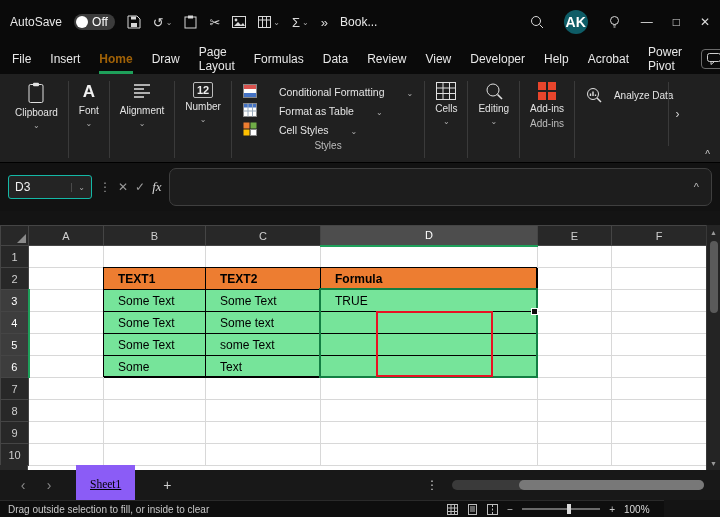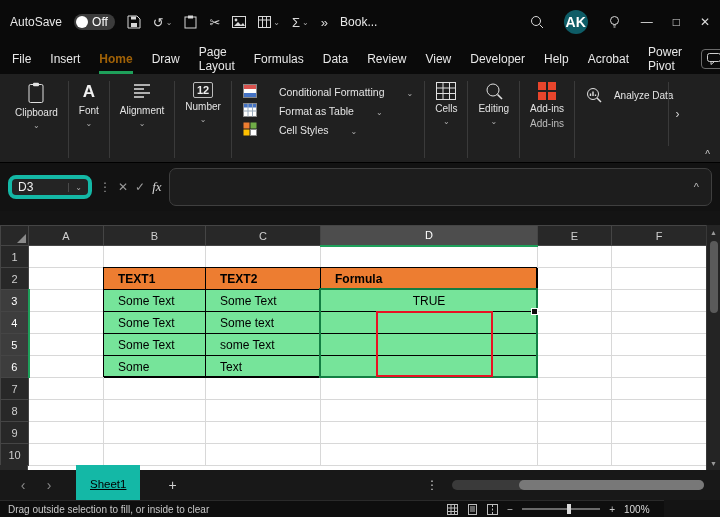--- a/index.html
+++ b/index.html
@@ -53,21 +53,21 @@
   .sq4{ display:grid; grid-template-columns:8px 8px; grid-template-rows:8px 8px; gap:2px;}
   .sq4 i{ background:#E8452C; }
   .analyze{ display:flex; align-items:center; gap:12px; align-self:flex-start; margin-top:8px; padding:0 10px; color:#e4e4e4;}
   .ribbon-more{ position:absolute; right:34px; top:8px; bottom:16px; width:18px; border-left:1px solid #3a3a3a;
     display:flex; align-items:center; justify-content:center; color:#cfcfcf; font-size:12px;}
   .ribbon-collapse{ position:absolute; right:10px; bottom:2px; color:#cfcfcf; font-size:10px;}
 
   
   #formulabar{ position:absolute; top:163px; left:0; width:720px; height:48px; background:#121212;
     display:flex; align-items:center; padding:0 8px; gap:7px;}
-  .namebox{ width:84px; height:24px; background:#242424; border:4px solid #14b8a6; border-radius:8px;
+  .namebox{ width:84px; height:24px; background:#242424; border:1px solid #14b8a6; border-radius:3px;
     display:flex; align-items:center; color:#f0f0f0; font-size:12px; padding:0 6px; gap:6px;}
   .namebox .nchev{ margin-left:auto; font-size:8px; color:#aaa; border-left:1px solid #4a4a4a; padding-left:6px;}
   .fbar-ic{ color:#9a9a9a; font-size:12px; }
   .fx-it{ font-family:"Liberation Serif", serif; font-style:italic; color:#d8d8d8; font-size:13px;}
   .fx-box{ flex:1; height:38px; background:#1d1d1d; border:1px solid #3f3f3f; border-radius:7px;
     display:flex; align-items:center; padding:0 12px; color:#fff;}
   .fx-text{ font-family:"DejaVu Sans Mono", monospace; font-size:13px; letter-spacing:1px;}
   .fx-expand{ margin-left:auto; color:#bbb; font-size:11px;}
 
   
@@ -75,21 +75,21 @@
   #grid{ border-collapse:collapse; table-layout:fixed; width:706px; }
   #grid th{ background:#282828; color:#cfcfcf; font-size:11px; font-weight:normal;
     border:1px solid #454545; height:22px; }
   #grid tr.ch th{ height:20px; }
   #grid th.selcol{ background:#4d4d4d; color:#fff; border-bottom:2px solid var(--accent); }
   #grid th.selrow{ background:#3d3d3d; color:#fff; border-right:2px solid var(--accent); }
   #grid td{ background:#fff; border:1px solid #d8d8d8; font-size:12px; color:#000;
     padding:0 14px; overflow:hidden; white-space:nowrap; }
   #grid td.o{ background:var(--orange); border:1px solid #000; font-weight:bold; }
   #grid td.g{ background:var(--green); border:1px solid #000; }
-  #grid td.ctr{ text-align:center;margin-left:30px; }
+  #grid td.ctr{ text-align:left;margin-left:30px; }
   .corner{ position:relative; }
   .tri{ position:absolute; right:2px; bottom:2px; width:0; height:0;
     border-left:9px solid transparent; border-bottom:9px solid #8a8a8a; }
   .range-outline{ position:absolute; left:103px; top:42px; width:434px; height:110px;
     border:1px solid #000; pointer-events:none; }
   .sel-border{ position:absolute; left:319px; top:63px; width:219px; height:90px;
     border:2px solid #137E43; pointer-events:none; }
   .fill-handle{ position:absolute; left:531px; top:83px; width:7px; height:7px;
     background:#0c0c0c; border:1px solid #fff; pointer-events:none;}
   .red-rect{ position:absolute; left:376px; top:86px; width:117px; height:66px;
@@ -98,22 +98,22 @@
   .vscroll{ position:absolute; right:0; top:0; width:14px; height:245px; background:#242424;
     border-left:1px solid #383838; display:flex; flex-direction:column; align-items:center; }
   .vscroll .arr{ color:#9a9a9a; font-size:7px; height:14px; display:flex; align-items:center;}
   .vscroll .thumb{ width:8px; height:72px; background:#5a5a5a; border-radius:4px; margin-top:2px;}
   .vscroll .arr.dn{ margin-top:auto; }
 
   
   #sheetbar{ position:absolute; top:470px; left:0; width:720px; height:30px; background:#181818;
     display:flex; align-items:center; padding:0 10px; color:#9a9a9a;}
   .snav{ font-size:14px; color:#8a8a8a; width:26px; text-align:center;}
-  .stab{ height:40px; background:#14b8a6; color:#000; display:flex; align-items:center;
-    padding:0 14px; font-size:11.5px; margin-left:14px; border-bottom:2px solid var(--accent);}
+  .stab{ height:40px; background:#8b5cf6; color:#000; display:flex; align-items:center;
+    padding:0 14px; font-size:11.5px; margin-left:14px; border-bottom:2px solid var(--accent);font-family:Liberation Serif, serif;}
   .stab span{ text-decoration:underline; }
   .addsheet{ margin-left:28px; font-size:14px; color:#cfcfcf;}
   .sdots{ margin-left:auto; color:#cfcfcf; font-size:12px; margin-right:14px;}
   .hscroll{ width:252px; height:10px; background:#3a3a3a; border-radius:5px; margin-right:6px; position:relative;}
   .hscroll .thumb{ position:absolute; right:0; top:0; width:185px; height:10px; background:#787878; border-radius:5px;}
 
   
   #statusbar{ position:absolute; top:500px; left:0; width:664px; height:17px; background:#0e0e0e;
     border-top:1px solid #2a2a2a; display:flex; align-items:center; padding:0 8px; gap:0;
     color:#c8c8c8; font-size:10px;}
@@ -282,20 +282,21 @@
         <svg width="14" height="14" viewBox="0 0 14 14">
             <rect x="0.5" y="0.5" width="6" height="6" fill="#ED7D31"></rect>
             <rect x="7.5" y="0.5" width="6" height="6" fill="#70AD47"></rect>
             <rect x="0.5" y="7.5" width="6" height="6" fill="#FFC000"></rect>
             <rect x="7.5" y="7.5" width="6" height="6" fill="#fff" stroke="#888"></rect>
           </svg>
       </span>
       <span class="slabel">Cell Styles</span>
       <span class="schev">⌄</span>
     </div>
+    <div class="glabel">Styles</div>
   </div>
   <div class="rsep"></div>
 
   <div class="rgroup">
     <span class="ic">
       <svg width="20" height="18" viewBox="0 0 20 18">
           <rect x="0.5" y="0.5" width="19" height="17" fill="none" stroke="#e0e0e0"></rect>
           <path d="M0.5 6h19M0.5 11.5h19M7 0.5v17M13.5 0.5v17" stroke="#e0e0e0"></path>
         </svg>
     </span>

